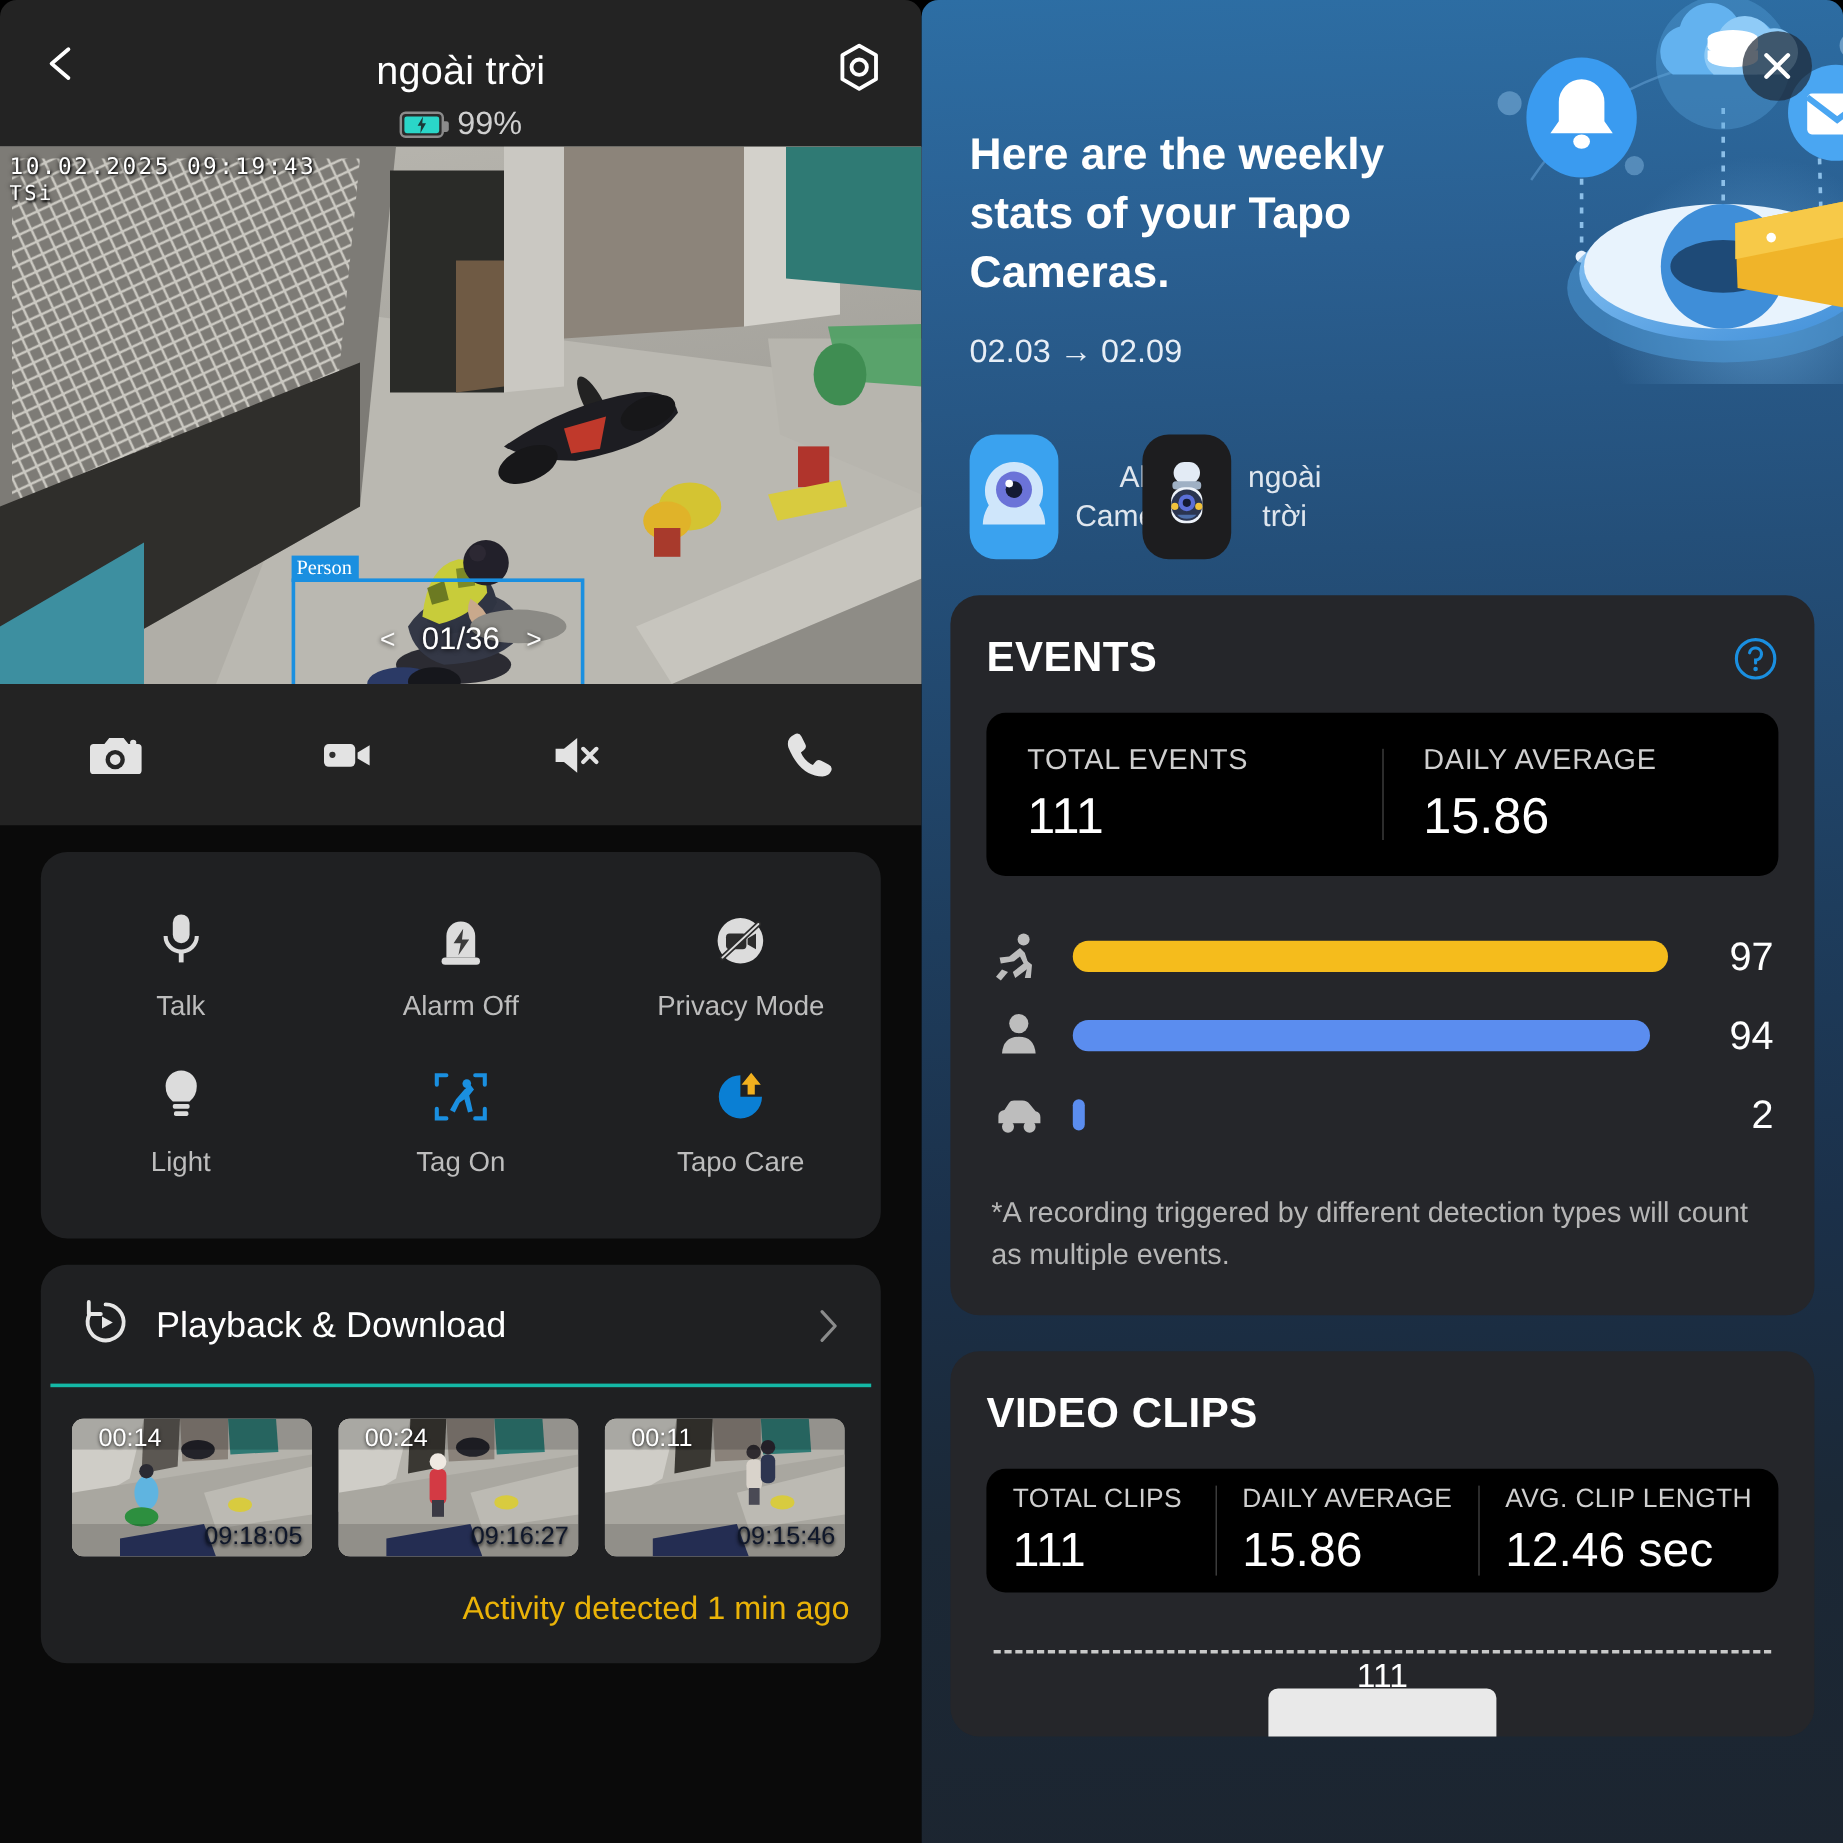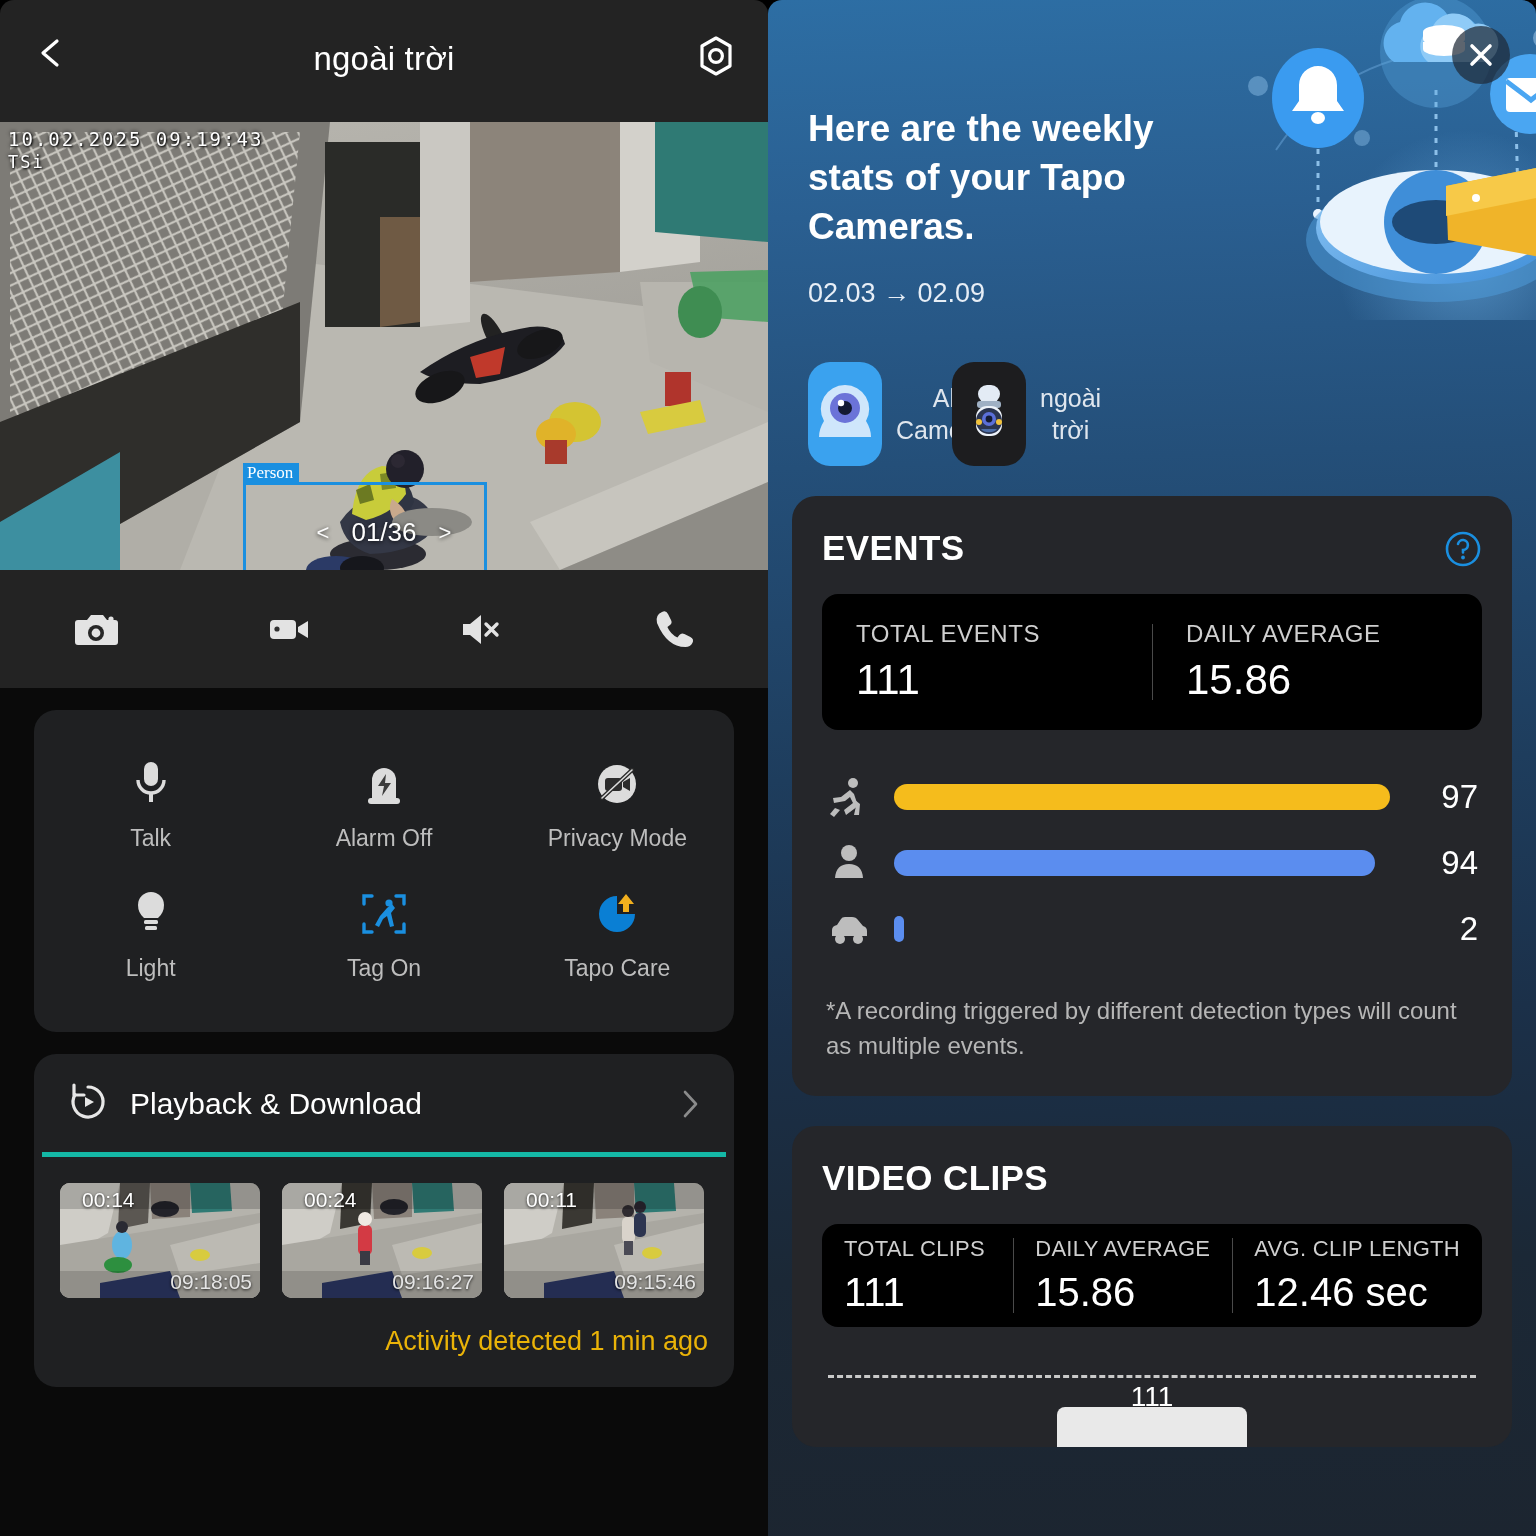--- a/index.html
+++ b/index.html
@@ -105,37 +105,37 @@
   }
   .feature-grid { padding: 34px 0 28px 0; }
   .frow { display: flex; }
   .fcell { flex: 1; display: flex; flex-direction: column; align-items: center; gap: 17px; padding: 16px 0 22px 0; }
   .fcell .ficon { height: 48px; display: flex; align-items: center; justify-content: center; }
   .fcell .flabel { color: #bdbdbd; font-size: 23px; }
 
   .pb-head {
     display: flex; align-items: center; gap: 22px;
     padding: 28px 26px 26px 26px;
-    border-bottom: 5px solid #14b8a6;
+    border-bottom: 3px solid #14b8a6;
     margin: 0 8px;
   }
   .pb-title { color: #fff; font-size: 30px; font-weight: 500; flex: 1; }
   .pb-chevron { width: 18px; height: 30px; opacity: .6; }
 
   .thumbs { display: flex; gap: 22px; padding: 26px 26px 10px 26px; }
   .thumb {
     position: relative; width: 200px; height: 115px; border-radius: 10px;
     overflow: hidden; background: #777;
   }
   .thumb .dur {
     position: absolute; left: 22px; top: 5px; color: #fff; font-size: 21px;
     text-shadow: 0 1px 3px rgba(0,0,0,.85); z-index: 5;
   }
   .thumb .tm {
-    position: absolute; right: 8px; bottom: 4px; color: #e5e5e5; font-size: 21px;
+    position: absolute; right: 8px; bottom: 4px; color: #0f172a; font-size: 21px;
     text-shadow: 0 1px 3px rgba(0,0,0,.85); z-index: 5; margin-top: 32px;
   }
   .activity { color: #eab308; font-size: 27px; padding: 18px 26px 30px 26px; text-align: right; }
 
   
   .right-pane {
     position: relative; width: 768px; height: 1536px;
     background: linear-gradient(178deg, #2d6ea4 0%, #2a5f91 14%, #244f79 30%, #1e3d5d 50%, #1b3049 66%, #1b2836 82%, #1c2530 100%);
     overflow: hidden; border-radius: 14px 14px 0 0;
   }
@@ -213,20 +213,30 @@
 
   <div class="left-pane">
 
     <div class="topbar">
       <div class="back-chevron">
         <svg viewBox="0 0 30 30">
             <path d="M21 3 L7 15 L21 27" fill="none" stroke="#fff" stroke-width="3.2" stroke-linecap="round" stroke-linejoin="round"></path>
           </svg>
       </div>
       <div class="cam-title">ngoài trời</div>
+      <div class="batt-row">
+        <div class="batt-shell">
+          <div class="batt-fill">
+            <svg class="batt-bolt" viewBox="0 0 10 16">
+                <path d="M6.2 0 L1 9 H4.3 L3.6 16 L9 6.6 H5.4 Z" fill="#1b3a38"></path>
+              </svg>
+          </div>
+        </div>
+        <div class="batt-pct">99%</div>
+      </div>
       <div class="gear-icon">
         <svg viewBox="0 0 44 44">
           <path d="M22 4 L36 12 L36 32 L22 40 L8 32 L8 12 Z" fill="none" stroke="#fff" stroke-width="3.2" stroke-linejoin="round"></path>
           <circle cx="22" cy="22" r="6.4" fill="none" stroke="#fff" stroke-width="3.2"></circle>
         </svg>
       </div>
     </div>
 
     <div class="video-wrap">
       <svg class="scene" viewBox="0 0 768 448" preserveAspectRatio="none">

